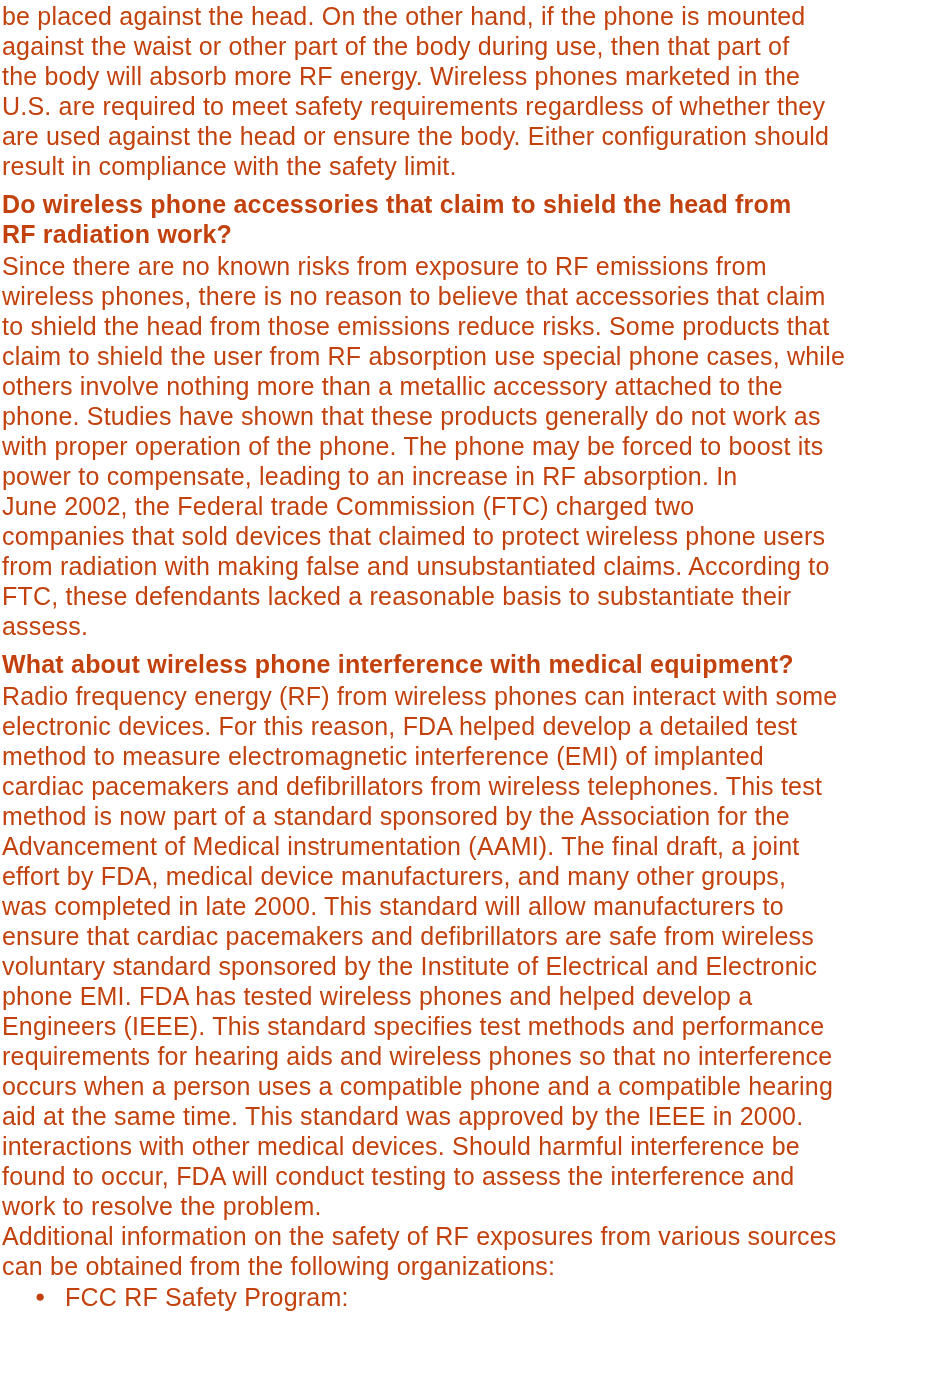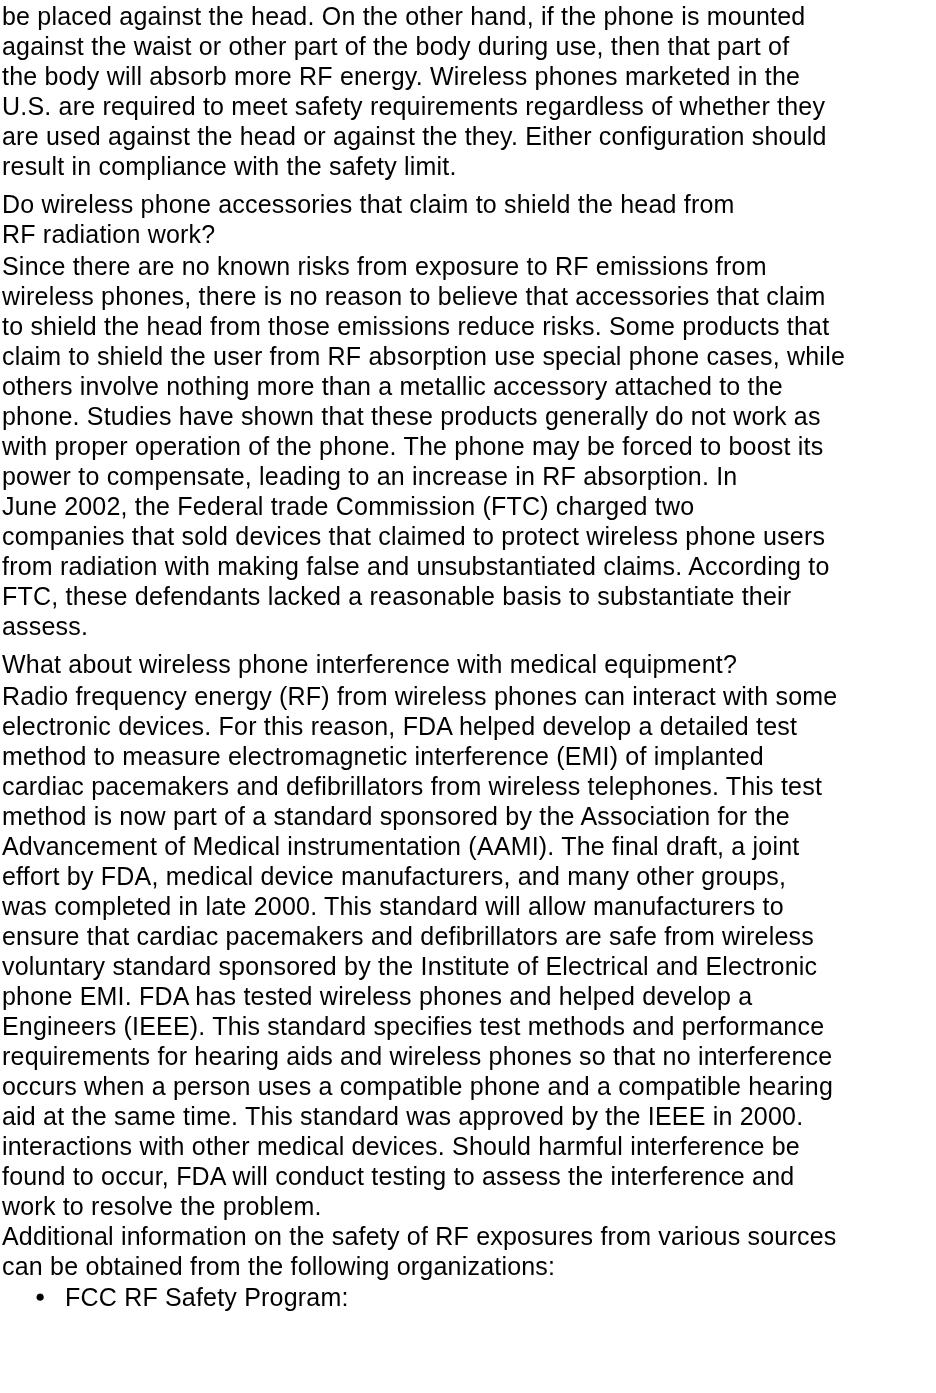--- a/index.html
+++ b/index.html
@@ -8,32 +8,32 @@
     background: #ffffff;
   }
   .page {
     position: relative;
     width: 936px;
     height: 1393px;
     box-sizing: border-box;
     padding: 1px 0 0 2px;
     overflow: hidden;
     background: #ffffff;
-    color: #000000;
+    color: #c2410c;
     font-family: "Liberation Sans", sans-serif;
     font-size: 25px;
     line-height: 30px;
     letter-spacing: 0.2px;
   }
   .para {
     margin: 0;
   }
   .heading {
     margin: 8px 0 2px 0;
-    font-weight: normal;
+    font-weight: bold;
   }
   .line {
     white-space: nowrap;
   }
   .bullet-wrap {
     display: flex;
     align-items: flex-start;
     padding-left: 33px;
     margin-top: 1px;
   }
@@ -46,21 +46,21 @@
 </style>
 </head>
 <body>
 
 <div class="page" id="doc-root">
     <div class="para">
       <div class="line">be placed against the head. On the other hand, if the phone is mounted</div>
       <div class="line">against the waist or other part of the body during use, then that part of</div>
       <div class="line">the body will absorb more RF energy. Wireless phones marketed in the</div>
       <div class="line">U.S. are required to meet safety requirements regardless of whether they</div>
-      <div class="line">are used against the head or against the they. Either configuration should</div>
+      <div class="line">are used against the head or ensure the body. Either configuration should</div>
       <div class="line">result in compliance with the safety limit.</div>
     </div>
     <div class="heading">
       <div class="line">Do wireless phone accessories that claim to shield the head from</div>
       <div class="line">RF radiation work?</div>
     </div>
     <div class="para">
       <div class="line">Since there are no known risks from exposure to RF emissions from</div>
       <div class="line">wireless phones, there is no reason to believe that accessories that claim</div>
       <div class="line">to shield the head from those emissions reduce risks. Some products that</div>

